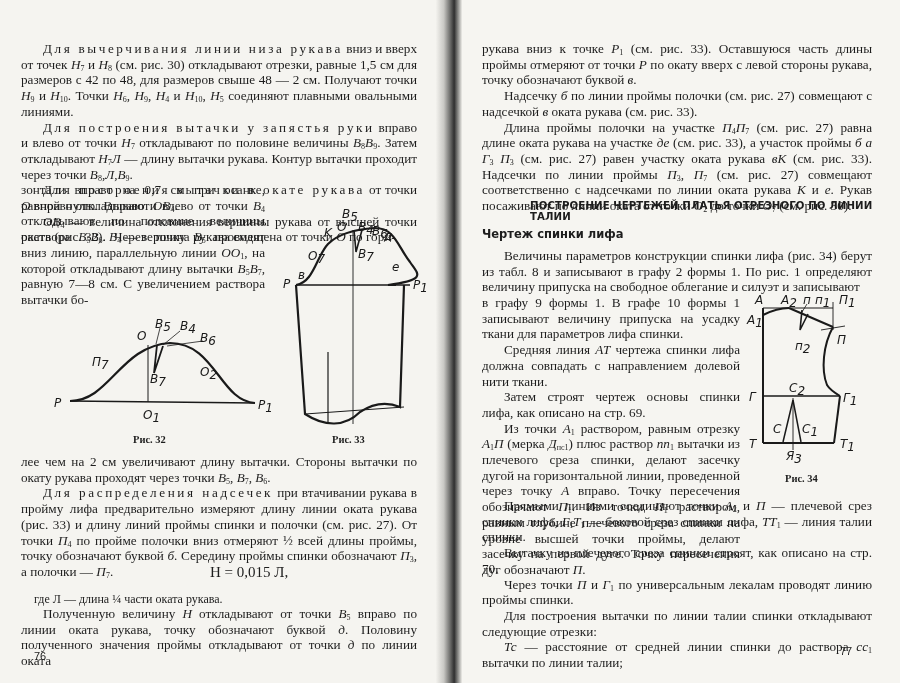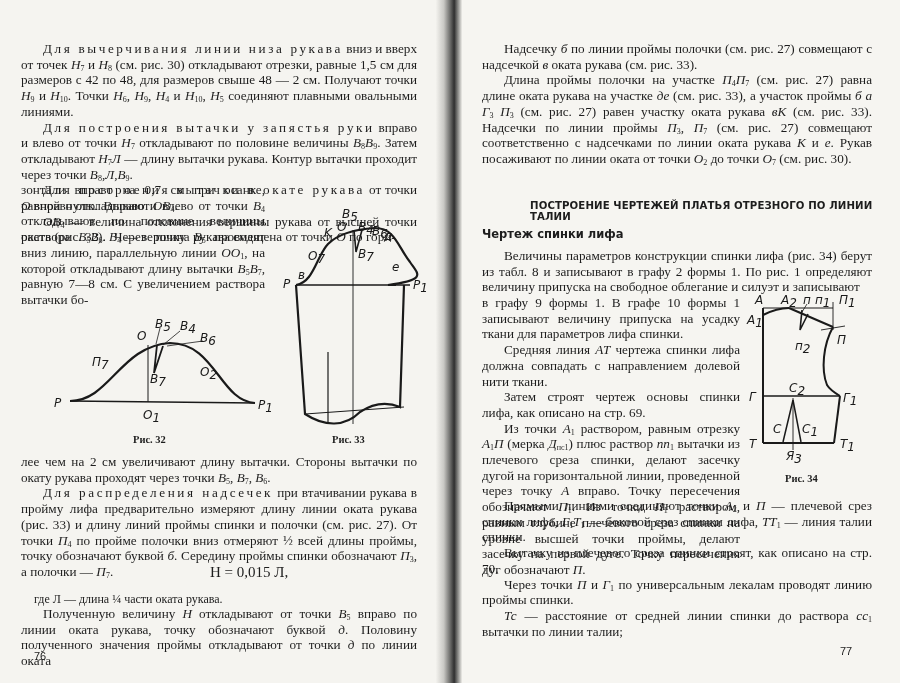--- a/index.html
+++ b/index.html
@@ -107,38 +107,40 @@
   <text x="78" y="56">B<tspan class="s" dy="3">7</tspan></text>
   <text x="28" y="58">O<tspan class="s" dy="3">7</tspan></text>
   <text x="18" y="77">в</text>
   <text x="112" y="69">е</text>
   <text x="3" y="86">P</text>
   <text x="133" y="87">P<tspan class="s" dy="3">1</tspan></text>
 </svg>
 <div class="caption" style="left:332px;top:434px;">Рис. 33</div>
 
 <div class="text right-col" style="top:41px;">
+  <p><span>рукава вниз к точке </span><i>P</i><sub>1</sub><span> (см. рис. 33). Оставшуюся часть длины проймы отмеряют от точки </span><i>P</i><span> по окату вверх с левой стороны рукава, точку обозначают буквой </span><i>в</i>.</p>
   <p class="ind"><span>Надсечку </span><i>б</i><span> по линии проймы полочки (см. рис. 27) совмещают с надсечкой </span><i>в</i><span> оката рукава (см. рис. 33).</span></p>
   <p class="ind"><span>Длина проймы полочки на участке </span><i>П</i><sub>4</sub><i>П</i><sub>7</sub><span> (см. рис. 27) равна длине оката рукава на участке </span><i>де</i><span> (см. рис. 33), а участок проймы </span><i>б а Г</i><sub>3</sub> <i>П</i><sub>3</sub><span> (см. рис. 27) равен участку оката рукава </span><i>вК</i><span> (см. рис. 33). Надсечки по линии проймы </span><i>П</i><sub>3</sub>, <i>П</i><sub>7</sub><span> (см. рис. 27) совмещают соответственно с надсечками по линии оката рукава </span><i>К</i> и <i>е</i><span>. Рукав посаживают по линии оката от точки </span><i>O</i><sub>2</sub><span> до точки </span><i>O</i><sub>7</sub><span> (см. рис. 30).</span></p>
 </div>
 <div class="heading-caps">ПОСТРОЕНИЕ ЧЕРТЕЖЕЙ ПЛАТЬЯ ОТРЕЗНОГО ПО ЛИНИИ ТАЛИИ</div>
 <div class="heading-sub">Чертеж спинки лифа</div>
 <div class="text right-col" style="top:248px;">
   <p class="ind" style="width:390px;">Величины параметров конструкции спинки лифа (рис. 34) берут из табл. 8 и записывают в графу 2 формы 1. По рис. 1 определяют величину припуска на свободное облегание и силуэт и записывают</p>
 </div>
 <div class="text right-col narrow-r" style="top:295px;">
   <p>в графу 9 формы 1. В графе 10 формы 1 записывают величину припуска на усадку ткани для параметров лифа спинки.</p>
   <p class="ind"><span>Средняя линия </span><i>AT</i><span> чертежа спинки лифа должна совпадать с направлением долевой нити ткани.</span></p>
   <p class="ind">Затем строят чертеж основы спинки лифа, как описано на стр. 69.</p>
   <p class="ind"><span>Из точки </span><i>A</i><sub>1</sub><span> раствором, равным отрезку </span><i>A</i><sub>1</sub><i>П</i><span> (мерка </span><i>Д</i><sub>пс1</sub><span>) плюс раствор </span><i>пп</i><sub>1</sub><span> вытачки из плечевого среза спинки, делают засечку дугой на горизонтальной линии, проведенной через точку </span><i>A</i><span> вправо. Точку пересечения обозначают </span><i>П</i><sub>1</sub><span>. Из точки </span><i>П</i><sub>1</sub><span> раствором, равным глубине плечевого среза спинки на уровне высшей точки проймы, делают засечку на первой дуге. Точку пересечения дуг обозначают </span><i>П</i>.</p>
 </div>
 <div class="text right-col" style="top:498px;">
   <p class="ind"><span>Прямыми линиями соединяют точки </span><i>A</i><sub>2</sub> и <i>П</i><span> — плечевой срез спинки лифа, </span><i>Г</i><sub>1</sub><i>Т</i><sub>1</sub><span> — боковой срез спинки лифа, </span><i>ТТ</i><sub>1</sub><span> — линия талии спинки.</span></p>
   <p class="ind">Вытачку из плечевого среза спинки строят, как описано на стр. 70.</p>
   <p class="ind"><span>Через точки </span><i>П</i> и <i>Г</i><sub>1</sub><span> по универсальным лекалам проводят линию проймы спинки.</span></p>
+  <p class="ind">Для построения вытачки по линии талии спинки откладывают следующие отрезки:</p>
   <p class="ind"><i>Тс</i><span> — расстояние от средней линии спинки до раствора </span><i>сс</i><sub>1</sub><span> вытачки по линии талии;</span></p>
 </div>
 <div class="pagenum" style="left:840px;top:645px;">77</div>
 
 <svg style="left:745px;top:290px;" width="145" height="175" viewBox="0 0 145 175">
   <line x1="18" y1="18" x2="88" y2="18" stroke="#1a1a1a" stroke-width="1.2"></line>
   <path d="M18,25 C28,20 38,18 44,18" fill="none" stroke="#1a1a1a" stroke-width="2"></path>
   <line x1="44" y1="18" x2="88" y2="37" stroke="#1a1a1a" stroke-width="2"></line>
   <path d="M57,20 L55,40 L63,24" fill="none" stroke="#1a1a1a" stroke-width="1.6"></path>
   <line x1="62" y1="14" x2="57" y2="22" stroke="#1a1a1a" stroke-width="0.8"></line>

